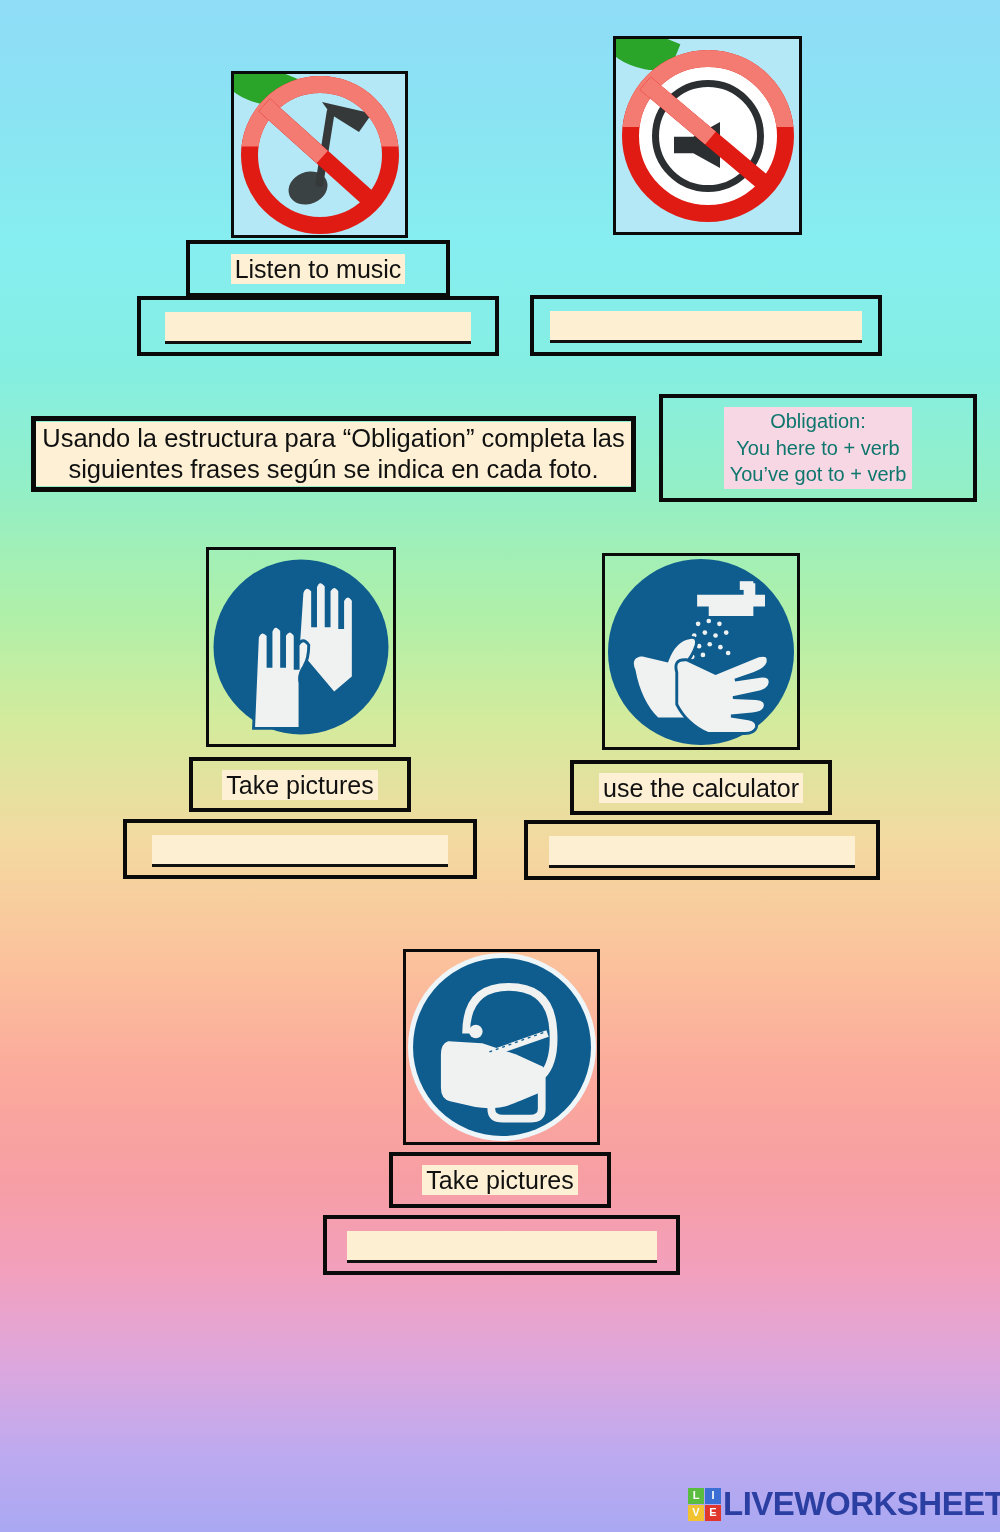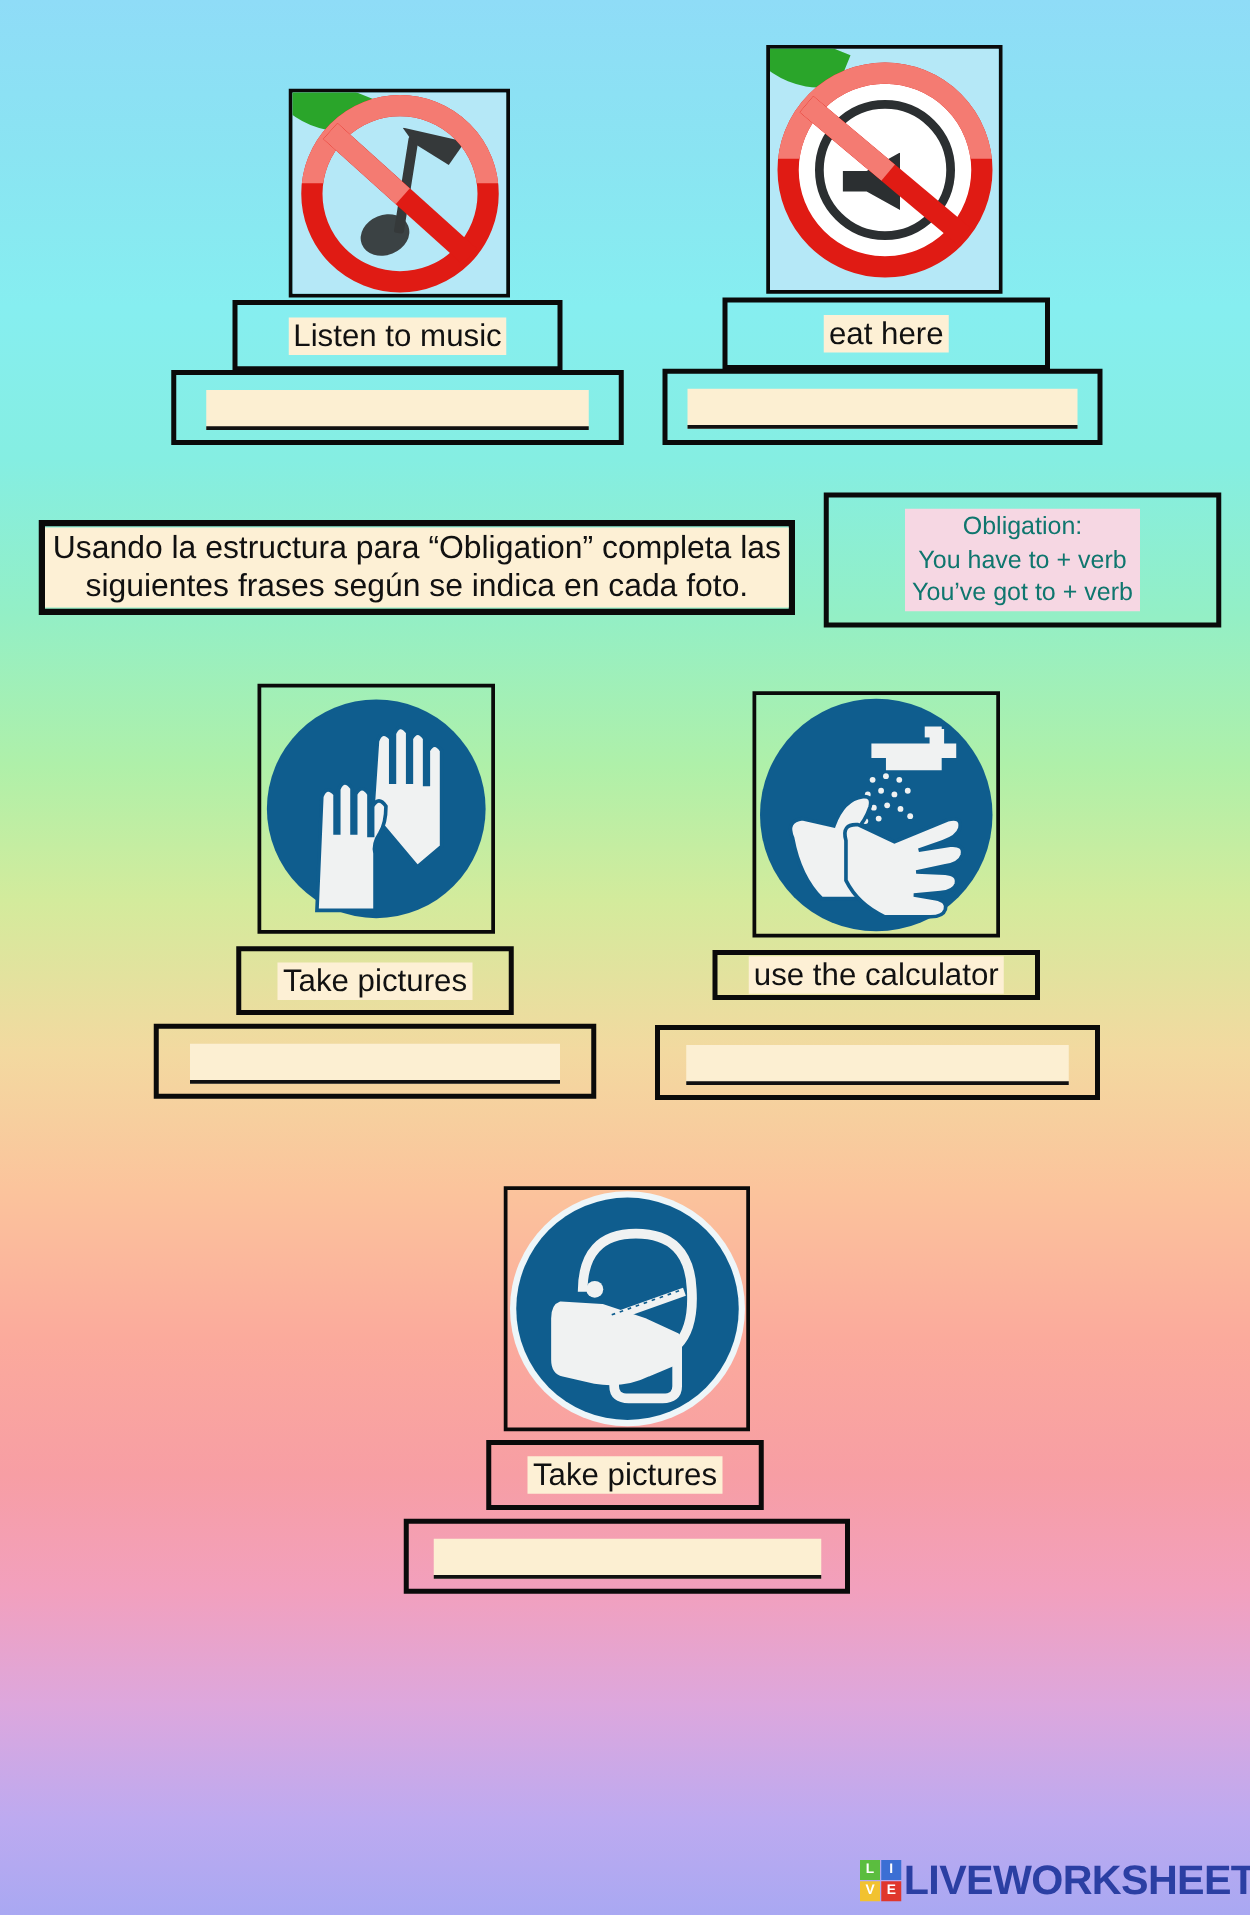--- a/index.html
+++ b/index.html
@@ -291,36 +291,33 @@
       <div class="spk-outer" style="width:152px; height:152px;"></div>
       <div class="spk-ring" style="width:112px; height:112px;"></div>
       <div class="spk-body" style="left:58px; top:83px; width:46px; height:46px;"></div>
       <div class="no-ring" style="width:172px; height:172px;"></div>
       <div class="no-ring faded" style="width:172px; height:172px;"></div>
       <div class="no-bar" style="width:164px; transform:translate(-50%,-50%) rotate(40deg);"></div>
       <div class="no-bar faded" style="width:164px; transform:translate(-50%,-50%) rotate(40deg); clip-path:polygon(0 0,52% 0,52% 100%,0 100%);"></div>
     </div>
   </div>
 
-  <div class="prompt-box" style="left:578px; top:238px; width:262px; height:58px;">
-    <span class="prompt-text">eat here</span>
-  </div>
 
   <div class="answer-box" style="left:530px; top:295px; width:352px; height:61px;">
     <input class="answer-input" type="text" value="" style="width: 312px;" placeholder="">
   </div>
 
   <div class="instruction-box" style="left:31px; top:416px; width:605px; height:76px;">
     <span class="instruction-text">Usando la estructura para “Obligation” completa las siguientes frases según se indica en cada foto.</span>
   </div>
 
   <div class="obligation-box" style="left:659px; top:394px; width:318px; height:108px;">
     <div class="obligation-text">
       <div>Obligation:</div>
-      <div>You have to + verb</div>
+      <div>You here to + verb</div>
       <div>You’ve got to + verb</div>
     </div>
   </div>
 
   <div class="img-frame" style="left:206px; top:547px; width:190px; height:200px;">
     <div class="sign-mandatory">
       <div class="blue-disc" style="width:175px; height:175px;"></div>
       <svg class="glyph" viewBox="0 0 190 200">
 
         <path d="M96 44 q4-10 11-2 l0 36 3 0 0-40 q4-10 11-1 l0 41 3 0 0-36 q5-9 11 0 l0 38 3 0 0-28
@@ -367,21 +364,21 @@
         <path d="M30 118 q-6 -14 8 -16 l26 6 q8 -22 24 -24 q8 -1 6 8 q-4 12 -12 20
                  l22 12 0 44 -50 0 q-18 -18 -24 -50 z" fill="#f0f2f2" stroke="#0f5d8e" stroke-width="3"></path>
 
         <path d="M74 120 q-4 -14 10 -13 l30 14 44 -18 q12 -3 10 7 q-2 7 -14 11 l-20 7
                  26 -4 q12 -1 10 8 q-2 7 -14 9 l-24 5 24 1 q11 1 9 9 q-2 6 -13 7 l-22 2
                  18 3 q10 2 8 9 q-2 6 -12 6 l-38 0 q-22 -10 -32 -30 z" fill="#f0f2f2" stroke="#0f5d8e" stroke-width="3"></path>
       </svg>
     </div>
   </div>
 
-  <div class="prompt-box" style="left:570px; top:760px; width:262px; height:40px;">
+  <div class="prompt-box" style="left:570px; top:760px; width:262px; height:55px;">
     <span class="prompt-text">use the calculator</span>
   </div>
 
   <div class="answer-box" style="left:524px; top:820px; width:356px; height:60px;">
     <input class="answer-input" type="text" value="" style="width: 306px;" placeholder="">
   </div>
 
   <div class="img-frame" style="left:403px; top:949px; width:197px; height:196px;">
     <div class="sign-mandatory">
       <div class="blue-disc outlined" style="width:178px; height:178px;"></div>

